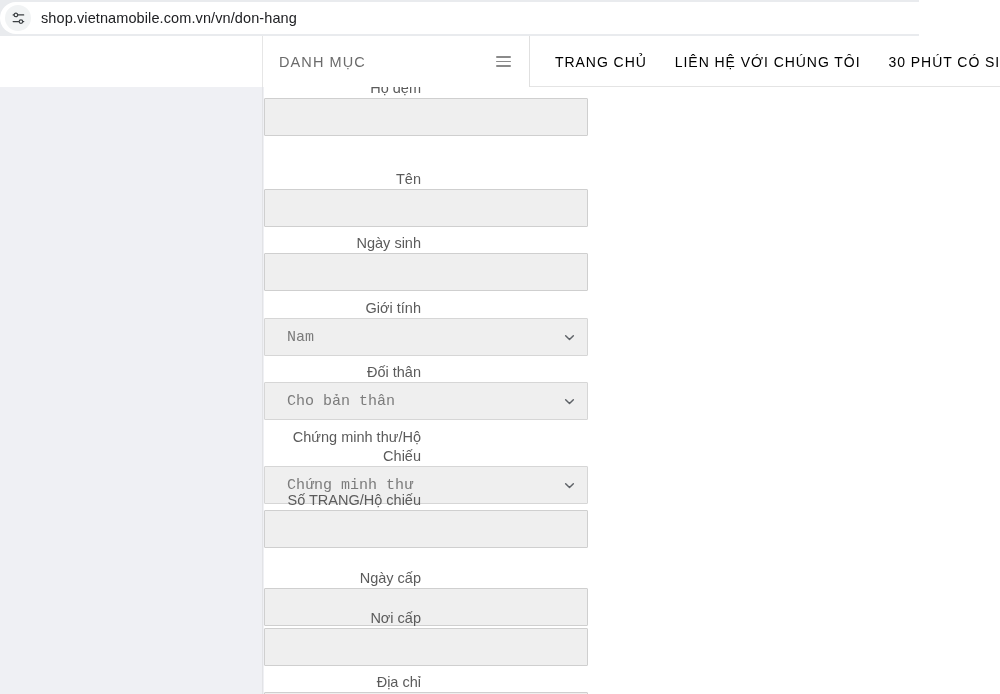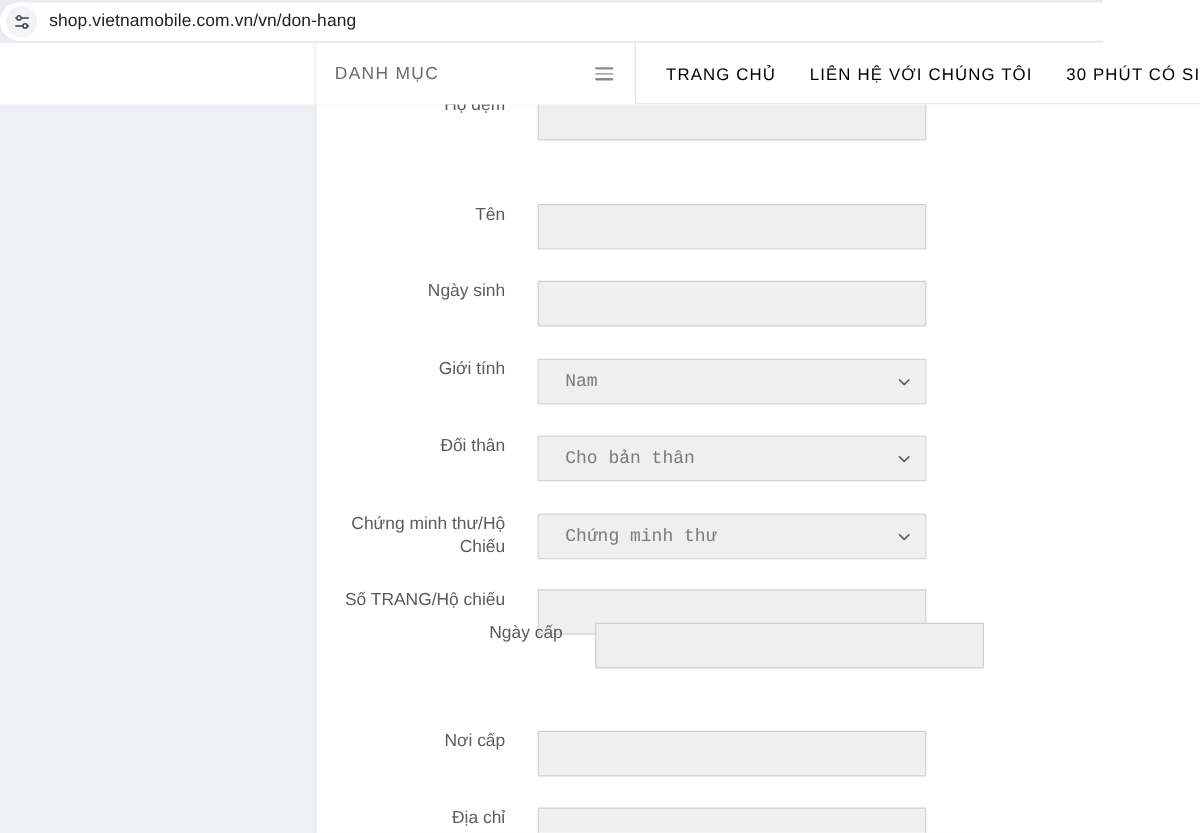--- a/index.html
+++ b/index.html
@@ -140,20 +140,21 @@
   .form {
     position: relative;
     width: 736px;
   }
   .form-row {
     position: absolute;
     left: 0;
     width: 736px;
     display: flex;
     align-items: flex-start;
+    flex-direction: column;
   }
   .form-label {
     width: 184px;
     text-align: right;
     padding-right: 27px;
     font-size: 14.5px;
     color: #5b5b5b;
     line-height: 19px;
     font-family: "Liberation Sans", "DejaVu Sans", sans-serif;
   }
@@ -273,21 +274,21 @@
               <svg viewBox="0 0 12 12" width="11" height="11" aria-hidden="true">
                 <path d="M1.8 4 L6 8.2 L10.2 4" fill="none" stroke="#5f6368" stroke-width="1.6" stroke-linecap="round" stroke-linejoin="round"></path>
               </svg>
             </span>
           </div>
         </div>
         <div class="form-row" style="top: 404px;">
           <div class="form-label">Số TRANG/Hộ chiếu</div>
           <div class="field"></div>
         </div>
-        <div class="form-row" style="top: 432px; padding-left: 48px;">
+        <div class="form-row" style="top: 482px;">
           <div class="form-label">Ngày cấp</div>
           <div class="field"></div>
         </div>
         <div class="form-row" style="top: 522px;">
           <div class="form-label">Nơi cấp</div>
           <div class="field"></div>
         </div>
         <div class="form-row" style="top: 586px;">
           <div class="form-label">Địa chỉ</div>
           <div class="field"></div>

